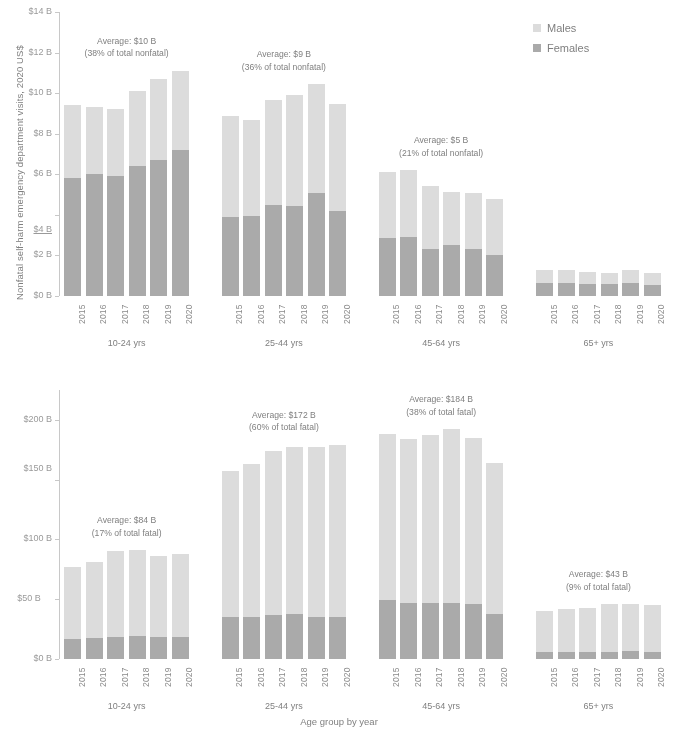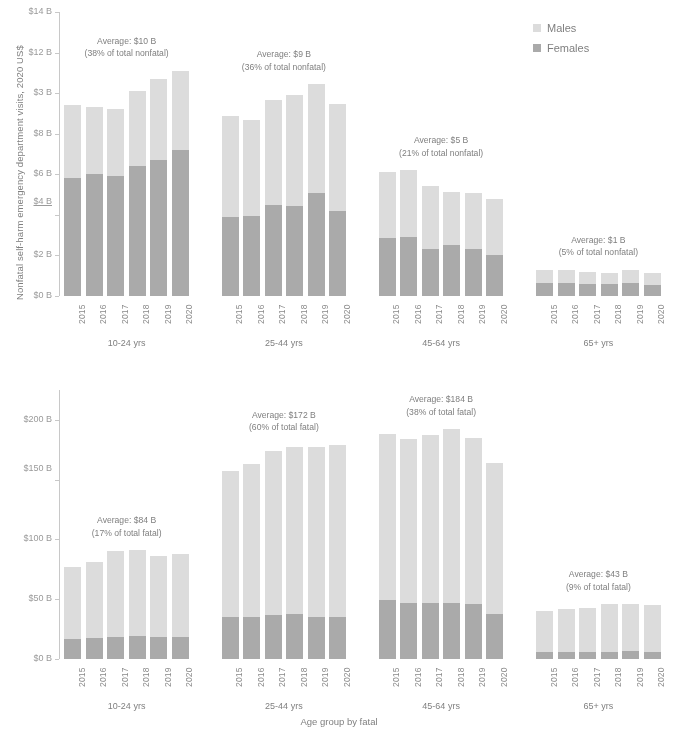--- a/index.html
+++ b/index.html
@@ -108,27 +108,27 @@
       <span class="legend-swatch" style="background:#aaaaaa;"></span>
       <span class="legend-text">Females</span>
     </div>
   </div>
 <div class="axisline" style="left: 59px; top: 12px; height: 284px;"></div>
     <div class="ytickmark" style="left: 55px; top: 296px;"></div>
     <div class="ytick" style="left: 6px; top: 291px; width: 46px;">$0 B</div>
     <div class="ytickmark" style="left: 55px; top: 255.429px;"></div>
     <div class="ytick" style="left: 6px; top: 250.429px; width: 46px;">$2 B</div>
     <div class="ytickmark" style="left: 55px; top: 214.857px;"></div>
-    <div class="ytick" style="left: 6px; top: 197px; width: 46px; text-decoration: underline;">$4 B</div>
+    <div class="ytick" style="left: 6px; top: 225px; width: 46px; text-decoration: underline;">$4 B</div>
     <div class="ytickmark" style="left: 55px; top: 174.286px;"></div>
     <div class="ytick" style="left: 6px; top: 169.286px; width: 46px;">$6 B</div>
     <div class="ytickmark" style="left: 55px; top: 133.714px;"></div>
     <div class="ytick" style="left: 6px; top: 128.714px; width: 46px;">$8 B</div>
     <div class="ytickmark" style="left: 55px; top: 93.1429px;"></div>
-    <div class="ytick" style="left: 6px; top: 88.1429px; width: 46px;">$3 B</div>
+    <div class="ytick" style="left: 6px; top: 88.1429px; width: 46px;">$10 B</div>
     <div class="ytickmark" style="left: 55px; top: 52.5714px;"></div>
     <div class="ytick" style="left: 6px; top: 47.5714px; width: 46px;">$12 B</div>
     <div class="ytickmark" style="left: 55px; top: 12px;"></div>
     <div class="ytick" style="left: 6px; top: 7px; width: 46px;">$14 B</div>
     <div class="bar" style="left: 64.375px; top: 12px; height: 284px; width: 17px;">
       <div class="seg-male" style="height: 73.0286px; background: rgb(220, 220, 220);"></div>
       <div class="seg-female" style="height: 117.657px; background: rgb(170, 170, 170);"></div>
     </div>
     <div class="yearlabel" style="left: 76.875px; top: 324px;">2015</div>
     <div class="bar" style="left: 85.875px; top: 12px; height: 284px; width: 17px;">
@@ -255,36 +255,32 @@
       <div class="seg-male" style="height: 12.9829px; background: rgb(220, 220, 220);"></div>
       <div class="seg-female" style="height: 13.3886px; background: rgb(170, 170, 170);"></div>
     </div>
     <div class="yearlabel" style="left: 634.625px; top: 324px;">2019</div>
     <div class="bar" style="left: 643.625px; top: 12px; height: 284px; width: 17px;">
       <div class="seg-male" style="height: 12.78px; background: rgb(220, 220, 220);"></div>
       <div class="seg-female" style="height: 10.5486px; background: rgb(170, 170, 170);"></div>
     </div>
     <div class="yearlabel" style="left: 656.125px; top: 324px;">2020</div>
     <div class="grouplabel" style="left: 531.75px; width: 133.25px; top: 338px;">65+ yrs</div>
-    <div class="ann" style="left: 517.75px; width: 161.25px; top: 233.629px;">
-      <div>Average: $1 B</div>
-      <div>(5% of total nonfatal)</div>
-    </div>
   </div>
 
 <div class="panel" id="panel-bottom">
 
   <div class="plot" id="plot-bottom" style="left:60px; top:22px; width:605px; height:269px;"></div>
 
-  <div class="xtitle" id="xtitle" style="top:348px; left:0;">Age group by fatal</div>
+  <div class="xtitle" id="xtitle" style="top:348px; left:0;">Age group by year</div>
 <div class="axisline" style="left: 59px; top: 22px; height: 269px;"></div>
     <div class="ytickmark" style="left: 55px; top: 291px;"></div>
     <div class="ytick" style="left: 6px; top: 286px; width: 46px;">$0 B</div>
     <div class="ytickmark" style="left: 55px; top: 231.222px;"></div>
-    <div class="ytick" style="left: 6px; top: 226.222px; width: 46px;">$50 B</div>
+    <div class="ytick" style="left: 6px; top: 226.222px; width: 46px; text-align: center;">$50 B</div>
     <div class="ytickmark" style="left: 55px; top: 171.444px;"></div>
     <div class="ytick" style="left: 6px; top: 166.444px; width: 46px;">$100 B</div>
     <div class="ytickmark" style="left: 55px; top: 111.667px;"></div>
     <div class="ytick" style="left: 6px; top: 96px; width: 46px;">$150 B</div>
     <div class="ytickmark" style="left: 55px; top: 51.8889px;"></div>
     <div class="ytick" style="left: 6px; top: 46.8889px; width: 46px;">$200 B</div>
     <div class="bar" style="left: 64.375px; top: 22px; height: 269px; width: 17px;">
       <div class="seg-male" style="height: 71.7333px; background: rgb(220, 220, 220);"></div>
       <div class="seg-female" style="height: 20.3244px; background: rgb(170, 170, 170);"></div>
     </div>

